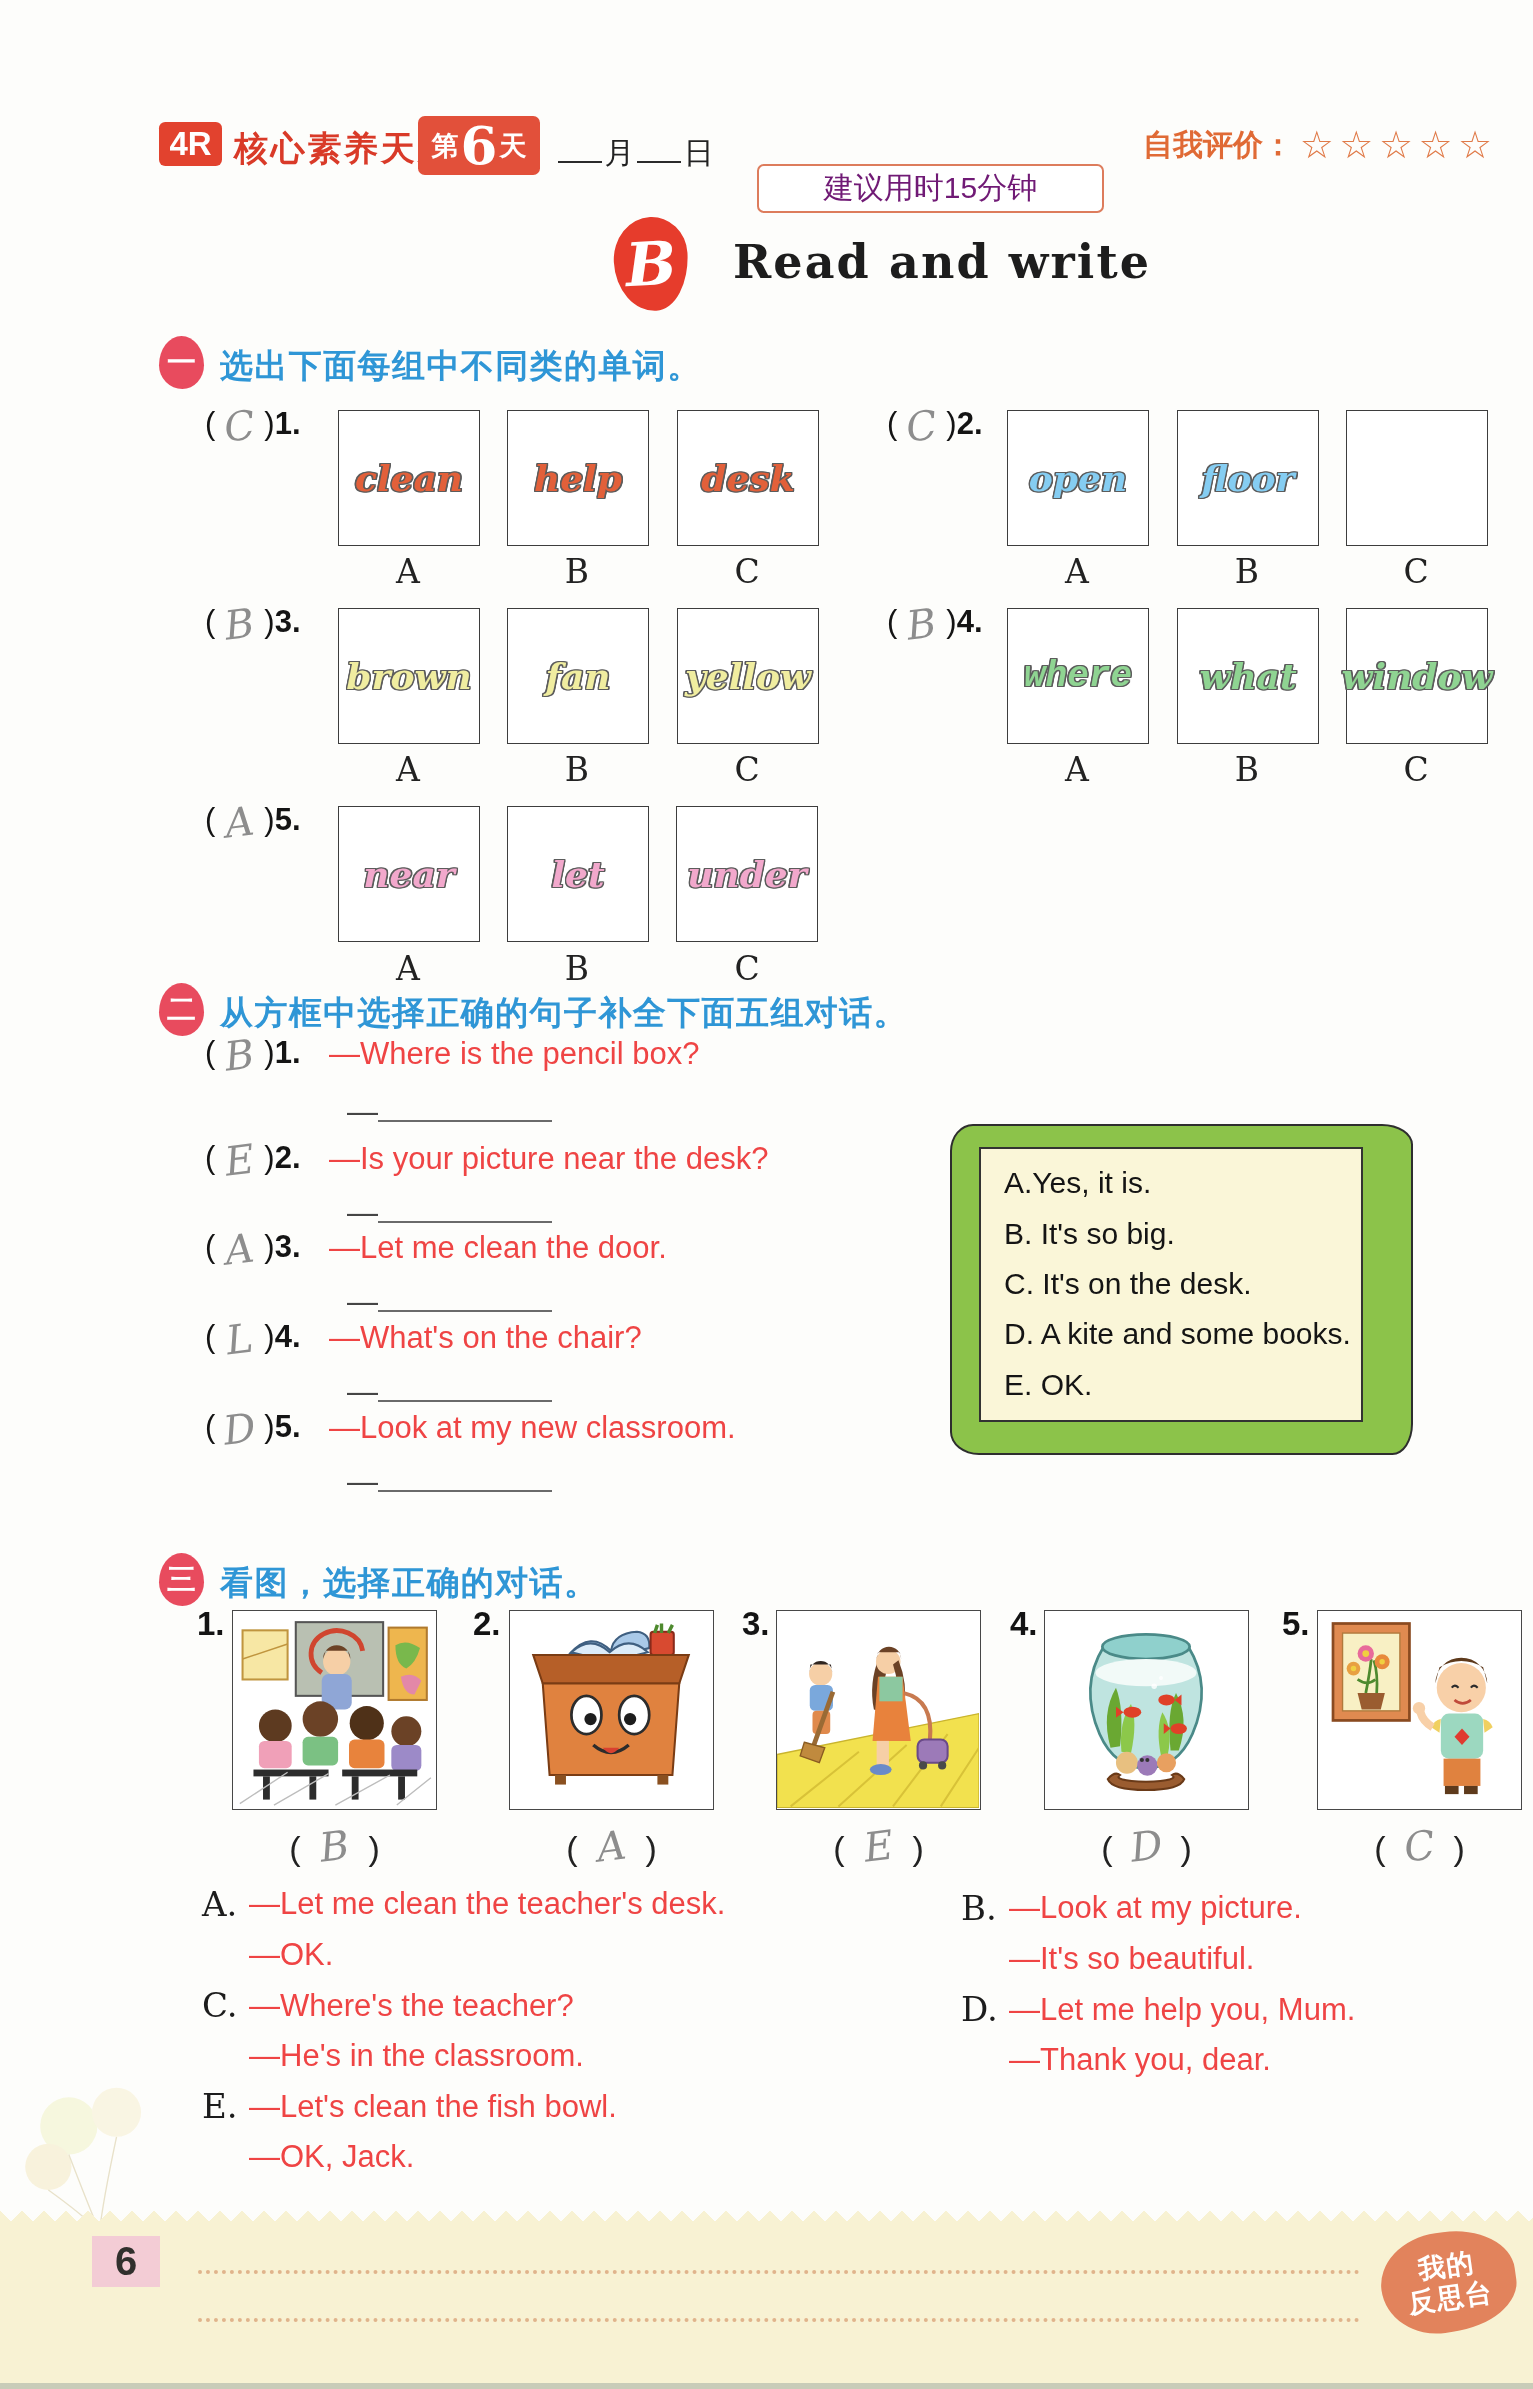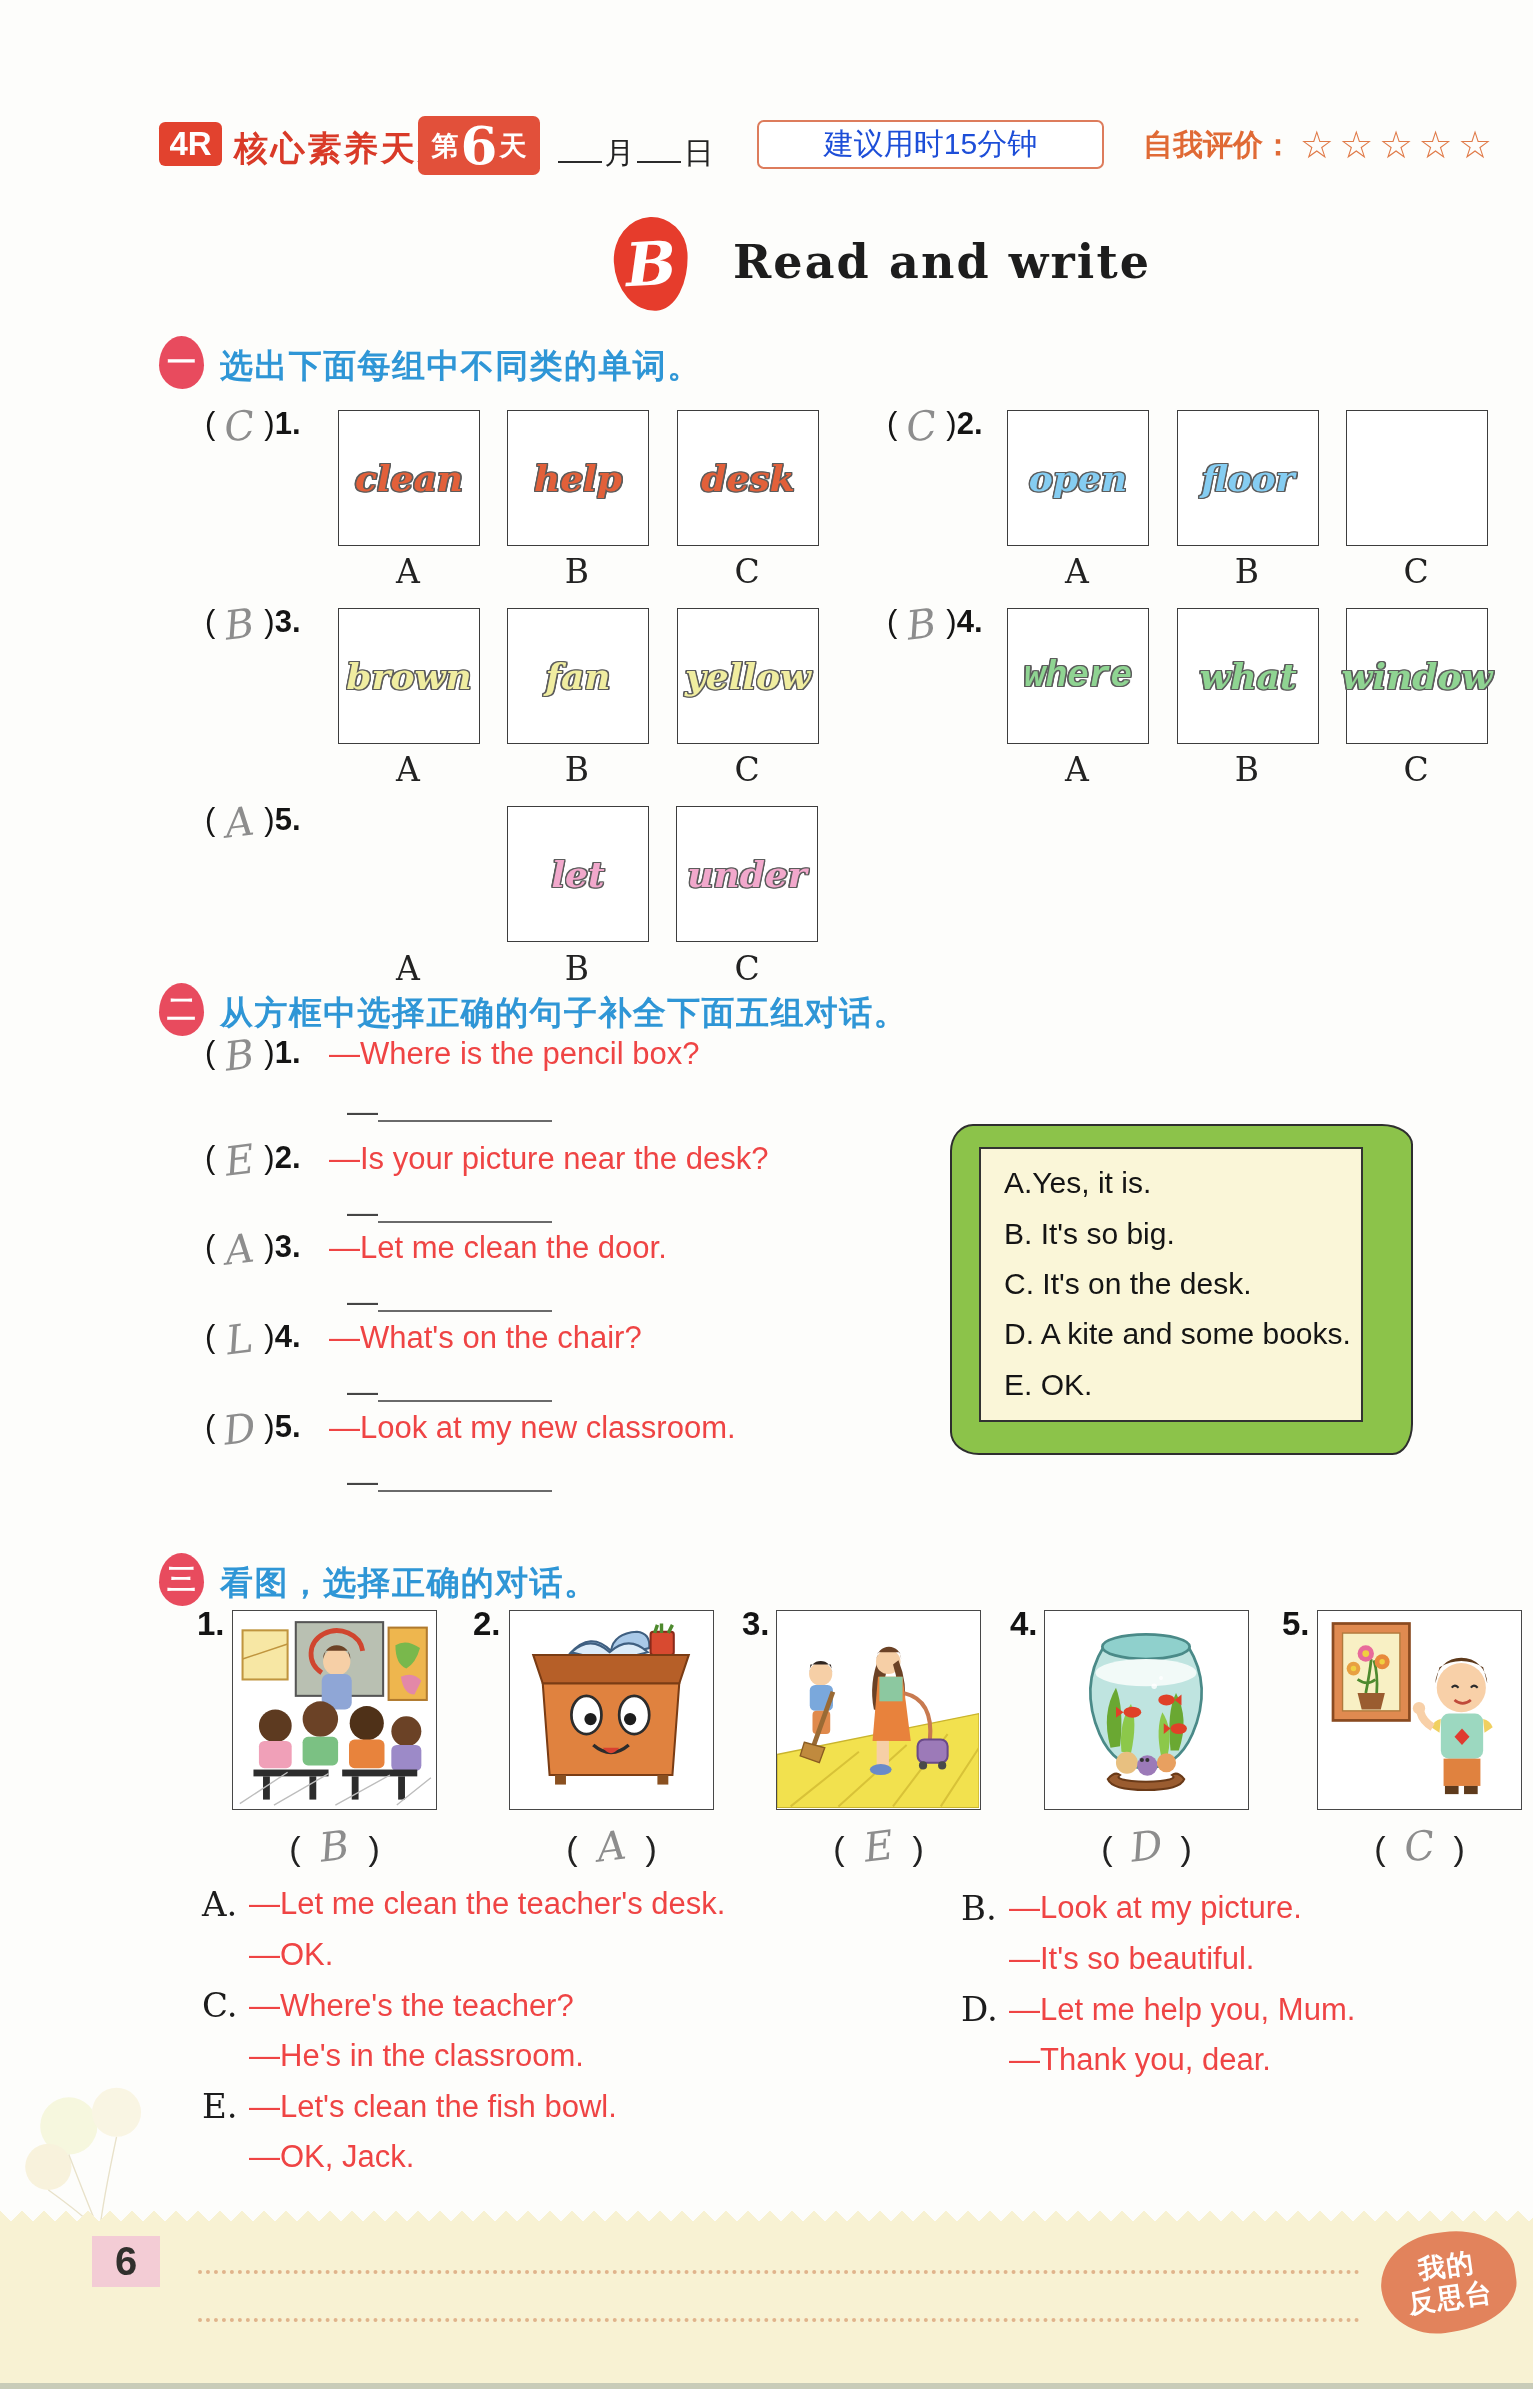--- a/index.html
+++ b/index.html
@@ -10,21 +10,21 @@
   .logo-badge{width:63px;height:44px;background:#e2422e;border-radius:6.2px;color:#fff;
     display:flex;align-items:center;justify-content:center;font:700 33px "Liberation Sans",sans-serif;}
   .series-title{font:700 34px "Liberation Sans",sans-serif;color:#d93a28;letter-spacing:2.7px;white-space:nowrap;}
   .day-badge{width:122px;height:59px;background:#e2503a;border-radius:6.8px;color:#fff;
     display:flex;align-items:center;justify-content:center;}
   .day-badge .small{font:700 27px "Liberation Sans",sans-serif;}
   .day-badge .big{font:700 53px "DejaVu Serif",serif;margin:0 2.1px;line-height:1;}
   .date-line{font:400 30px "Liberation Sans",sans-serif;color:#222;white-space:nowrap;}
   .blank-u{display:inline-block;width:44px;height:23px;border-bottom:2.7px solid #2b2b2b;margin:0 2.7px;}
   .time-box{width:343px;height:45px;background:#fff;border:2.1px solid #dd7c5c;border-radius:6.8px;
-    display:flex;align-items:center;justify-content:center;font:400 30px "Liberation Sans",sans-serif;color:#1d4ed8;}
+    display:flex;align-items:center;justify-content:center;font:400 30px "Liberation Sans",sans-serif;color:#701a75;margin-top:44px;}
   .self-eval{display:flex;align-items:center;gap:6.8px;}
   .self-eval .lbl{font:700 30px "Liberation Sans",sans-serif;color:#e06a35;}
   .self-eval .stars{font:400 38px "Liberation Sans",sans-serif;color:#e07a48;letter-spacing:5.5px;white-space:nowrap;}
   
   .title-badge{width:74px;height:94px;background:#e63c2c;transform:rotate(-3deg);
     border-radius:52% 48% 46% 54% / 46% 40% 60% 54%;color:#fff;display:flex;align-items:center;justify-content:center;
     font:italic 700 60px "DejaVu Serif",serif;}
   .title-text{font:700 46px "DejaVu Serif",serif;color:#1d1d1d;letter-spacing:2.1px;white-space:nowrap;}
   
   .egg{width:45px;height:53px;background:#e84b5e;border-radius:50% 50% 48% 52% / 55% 55% 45% 45%;
@@ -172,20 +172,23 @@
   <div class="abs abc" style="left:1007px;top:750px">A</div>
   <div class="abs abc" style="left:1177px;top:750px">B</div>
   <div class="abs abc" style="left:1346px;top:750px">C</div>
 
   <div class="abs plabel" style="left:205px;top:802px">
     <span class="par">(</span>
       <span class="hw">A</span>
       <span class="par">)</span>
       <span>5.</span>
   </div>
+  <div class="abs wbox" style="left:338px;top:806px">
+    <span class="word" style="color: rgb(242, 168, 204);">near</span>
+    </div>
   <div class="abs wbox" style="left:507px;top:806px">
     <span class="word" style="color: rgb(242, 168, 204);">let</span>
     </div>
   <div class="abs wbox" style="left:676px;top:806px">
     <span class="word" style="color: rgb(242, 168, 204);">under</span>
     </div>
   <div class="abs abc" style="left:338px;top:949px">A</div>
   <div class="abs abc" style="left:507px;top:949px">B</div>
   <div class="abs abc" style="left:677px;top:949px">C</div>
 

